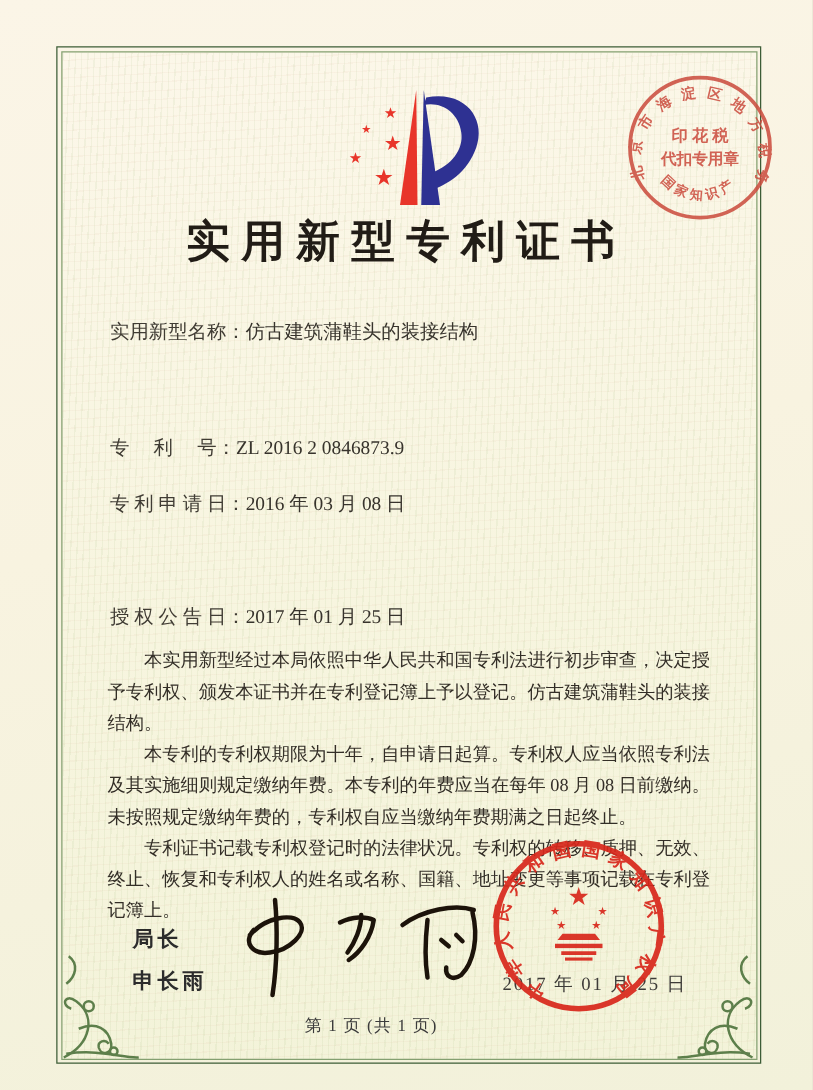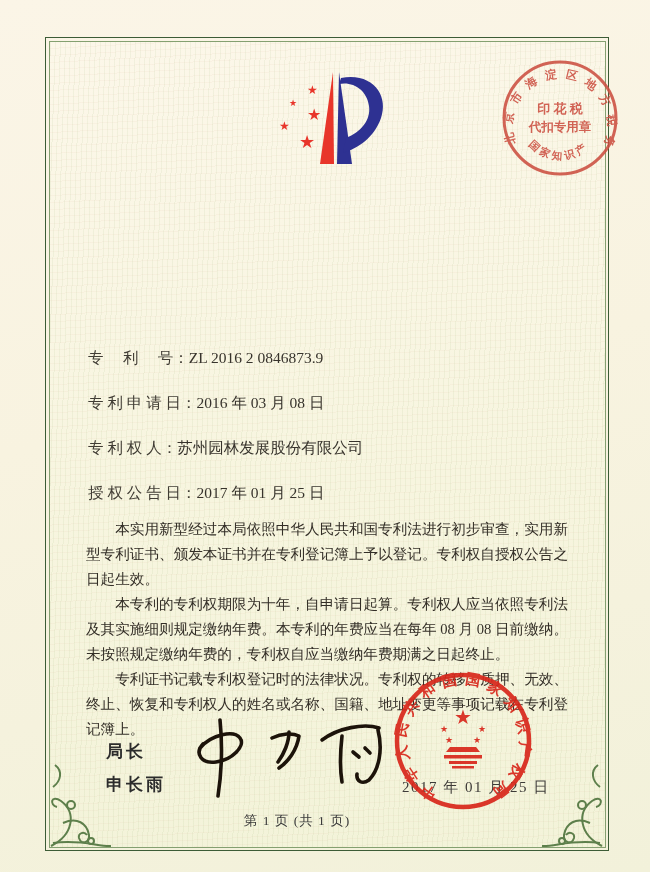--- a/index.html
+++ b/index.html
@@ -92,36 +92,37 @@
       <text x="16" y="38" font-size="9">★</text>
       <text x="34" y="52" font-size="16">★</text>
       <text x="6" y="62" font-size="12">★</text>
       <text x="26" y="80" font-size="18">★</text>
     </g>
     <polygon points="60,4 47,96 61,96" fill="#e8352a"></polygon>
     <polygon points="66,4 64,96 79,96" fill="#2e3192"></polygon>
     <path d="M68,10 C100,4 116,28 108,50 C101,70 85,80 70,85 L73,70 C88,64 98,52 96,38 C94,22 80,13 66,16 Z" fill="#2e3192"></path>
   </svg>
 
+  <div class="abs title">实用新型专利证书</div>
 
+  <div class="abs field-row" style="top:255px">
+    <span class="flabel">实用新型名称：</span><span class="fvalue">仿古建筑蒲鞋头的装接结构</span>
+  </div>
   <div class="abs field-row" style="top:348px">
     <span class="flabel">专　 利　 号：</span><span class="fvalue">ZL 2016 2 0846873.9</span>
   </div>
   <div class="abs field-row" style="top:393px">
     <span class="flabel">专 利 申 请 日：</span><span class="fvalue">2016 年 03 月 08 日</span>
   </div>
-  <div class="abs field-row" style="top:438px">
-    <span class="flabel">专 利 权 人：</span><span class="fvalue">苏州园林发展股份有限公司</span>
-  </div>
   <div class="abs field-row" style="top:483px">
     <span class="flabel">授 权 公 告 日：</span><span class="fvalue">2017 年 01 月 25 日</span>
   </div>
 
   <div class="abs paragraphs">
-    <p>本实用新型经过本局依照中华人民共和国专利法进行初步审查，实用新型专利证书、颁发本证书并在专利登记簿上予以登记。专利权自授权公告之日起生效。</p>
+    <p>本实用新型经过本局依照中华人民共和国专利法进行初步审查，决定授予专利权、颁发本证书并在专利登记簿上予以登记。仿古建筑蒲鞋头的装接结构。</p>
     <p>本专利的专利权期限为十年，自申请日起算。专利权人应当依照专利法及其实施细则规定缴纳年费。本专利的年费应当在每年 08 月 08 日前缴纳。未按照规定缴纳年费的，专利权自应当缴纳年费期满之日起终止。</p>
     <p>专利证书记载专利权登记时的法律状况。专利权的转移、质押、无效、终止、恢复和专利权人的姓名或名称、国籍、地址变更等事项记载在专利登记簿上。</p>
   </div>
 
   <div class="abs sig-title">局长</div>
   <div class="abs sig-name">申长雨</div>
 
   <svg class="abs signature-svg" width="235" height="95" viewBox="0 0 235 95">
     <g fill="none" stroke="#1c130a" stroke-width="3.6" stroke-linecap="round" stroke-linejoin="round">
       <path d="M28,40 C40,26 62,22 68,30 C74,38 60,52 44,54 C30,56 22,46 31,36"></path>

